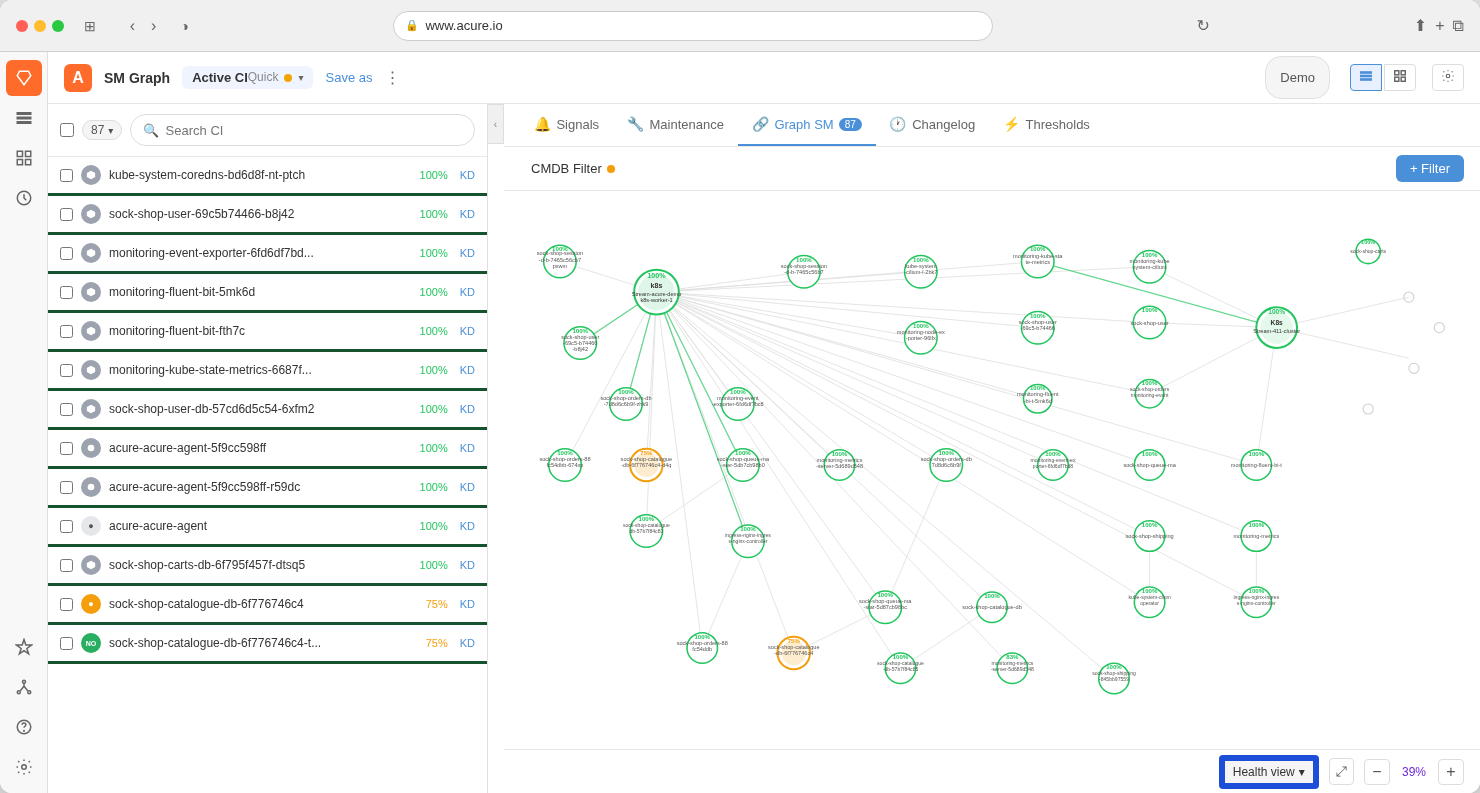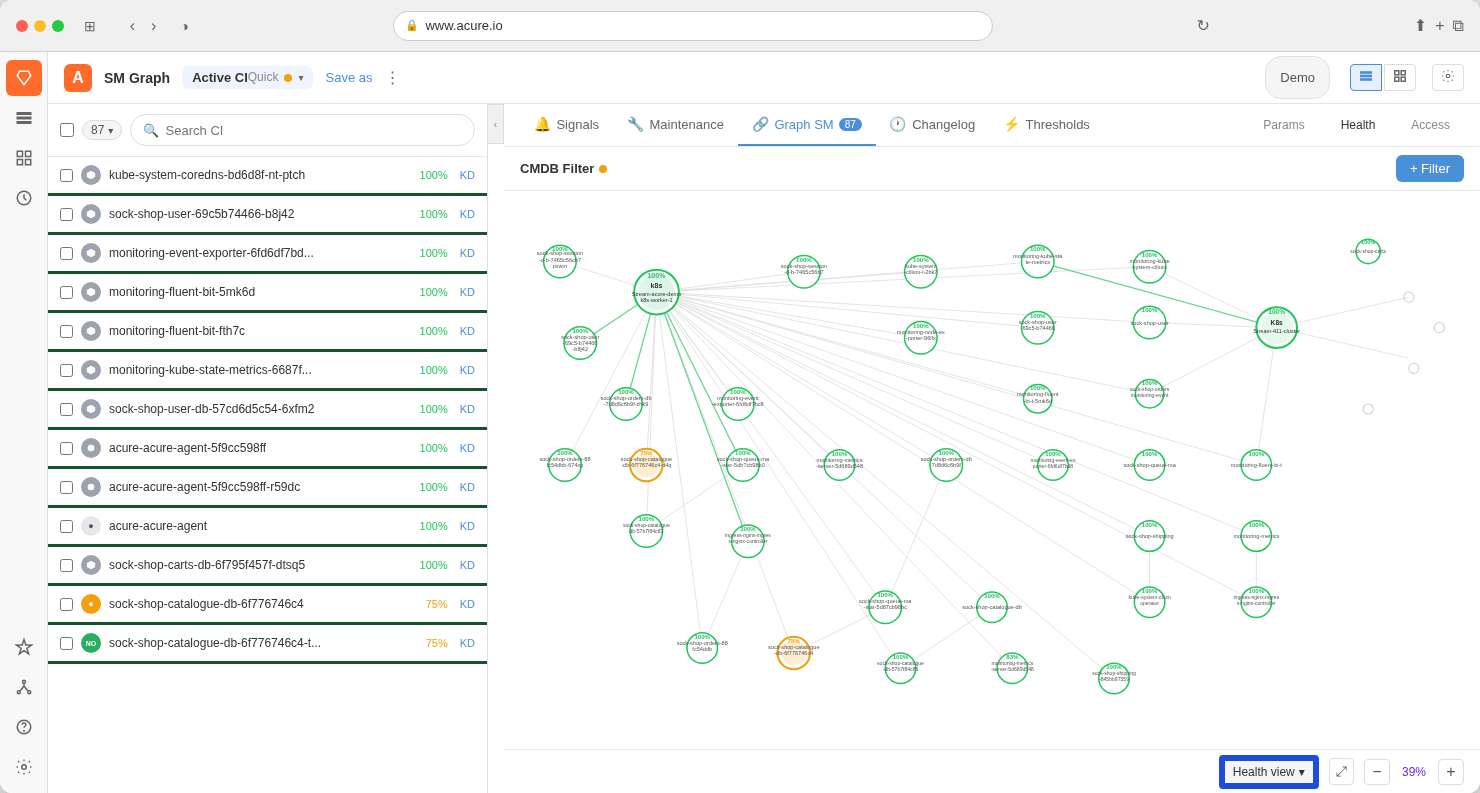--- a/index.html
+++ b/index.html
@@ -269,23 +269,24 @@
       padding: 8px 16px;
       background: #fff;
       border-bottom: 1px solid #e8e8e8;
       flex-shrink: 0;
     }
     .cmdb-filter {
       display: flex;
       align-items: center;
       gap: 5px;
       font-size: 13px;
-      font-weight: 700;
+      font-weight: 400;
       color: #333;
       cursor: pointer;
+      margin-left: 11px;
     }
     .cmdb-dot { width: 8px; height: 8px; background: #f59e0b; border-radius: 50%; }
     .sub-tab { padding: 4px 14px; font-size: 12px; color: #888; cursor: pointer; }
     .sub-tab.active { color: #333; font-weight: 500; }
     .create-btn {
       background: #4a90d9;
       color: #fff;
       border: none;
       border-radius: 6px;
       padding: 6px 14px;
@@ -639,25 +640,20 @@
               </div>
               <div class="tab-item">
                 <span class="tab-icon">🕐</span>
                 <span>Changelog</span>
               </div>
               <div class="tab-item">
                 <span class="tab-icon">⚡</span>
                 <span>Thresholds</span>
               </div>
             </div>
-            <div style="display:flex;align-items:center;gap:8px;margin-left:auto;">
-              <span class="sub-tab">Params</span>
-              <span class="sub-tab active" style="color:#333;font-weight:500;">Health</span>
-              <span class="sub-tab">Access</span>
-            </div>
           </div>
 
           <div class="right-panel-sub-header">
             <div class="cmdb-filter">
               <span>CMDB Filter</span>
               <div class="cmdb-dot"></div>
             </div>
             <div style="flex:1;"></div>
             <button class="create-btn">+ Filter</button>
           </div>

